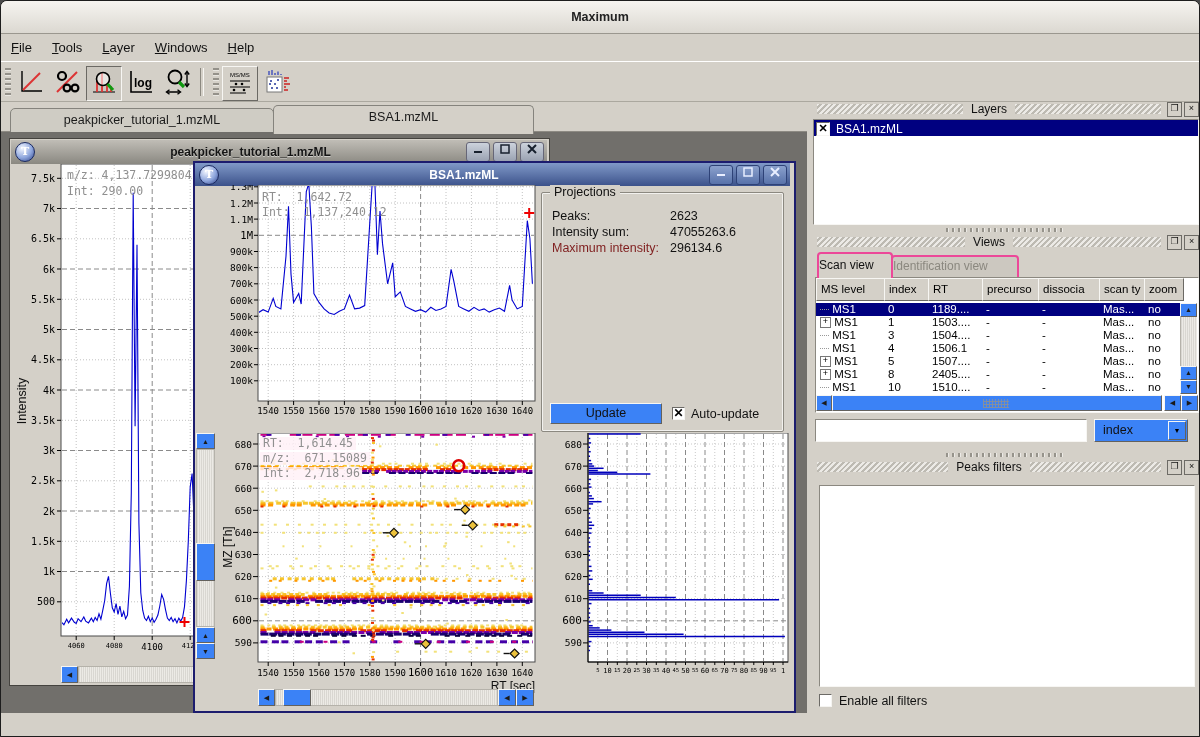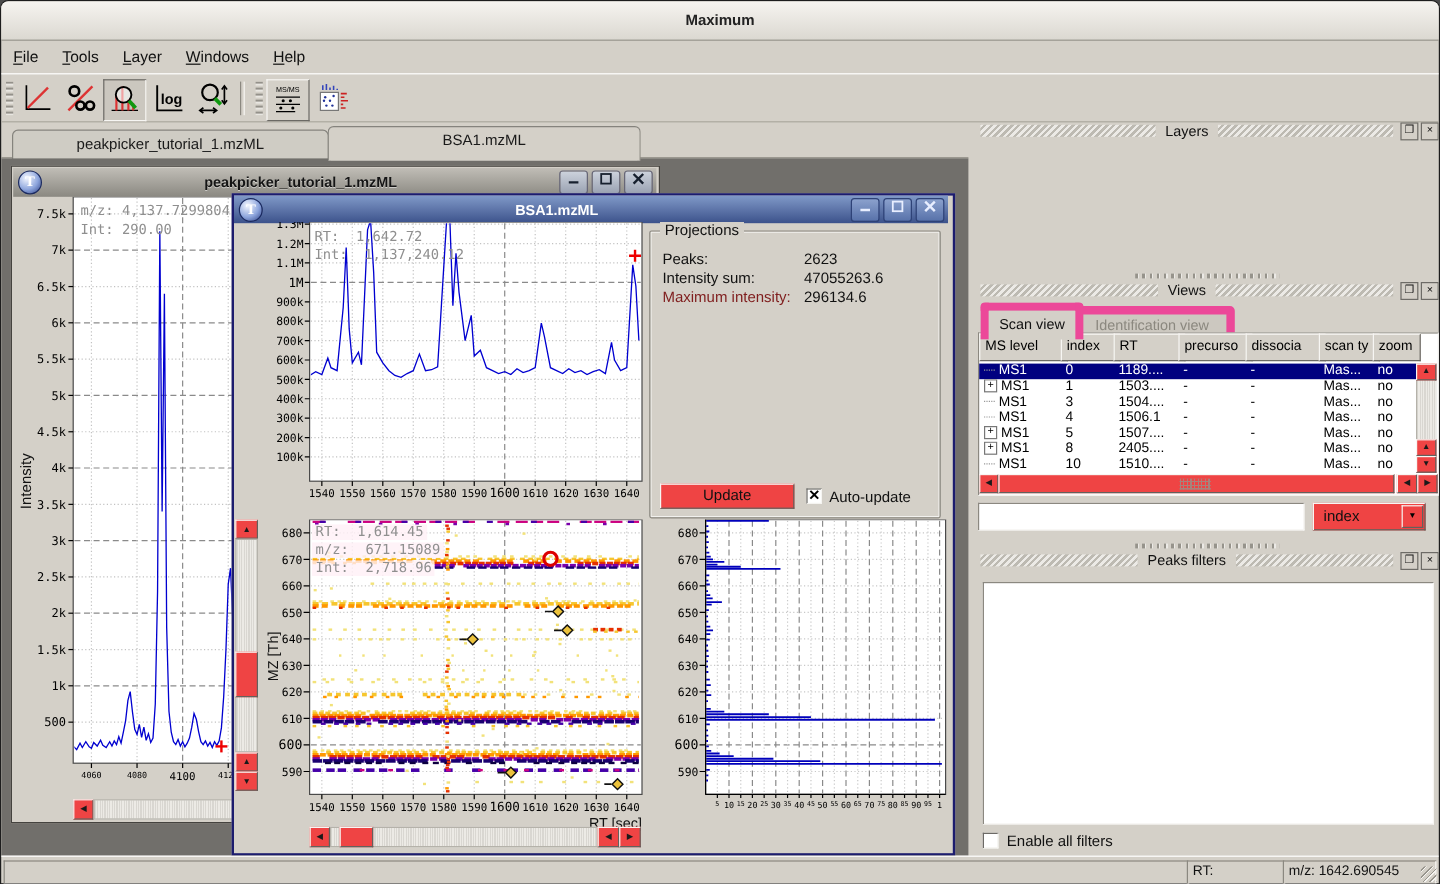--- a/index.html
+++ b/index.html
@@ -1,19 +1,19 @@
 <!DOCTYPE html>
 <html><head>
 <meta charset="utf-8">
 <style>
   html,body{margin:0;padding:0;background:#4a4a4a;font-family:"Liberation Sans",sans-serif}
   #app{position:relative;width:1200px;height:737px;background:#d4d0c8;border:1px solid #1d1d1d;
        border-radius:7px 7px 0 0;overflow:hidden;box-sizing:border-box}
   .abs{position:absolute;box-sizing:border-box}
-  .raised{border-top:1px solid #f7f6f3;border-left:1px solid #f7f6f3;border-right:1px solid #63615d;border-bottom:1px solid #63615d;background:#ef4444}
+  .raised{border-top:1px solid #f7f6f3;border-left:1px solid #f7f6f3;border-right:1px solid #63615d;border-bottom:1px solid #63615d;background:#3b82f6}
   .sunken{border-top:1px solid #8b8880;border-left:1px solid #8b8880;border-right:1px solid #f7f6f3;border-bottom:1px solid #f7f6f3;background:#fff}
   .navy-sel{background:#000080;color:#fff}
   #titlebar{left:0;top:0;width:1198px;height:33px;background:linear-gradient(180deg,#f6f4f0,#dbd8d1);
     border-bottom:1px solid #9a978f;text-align:center;line-height:33px;font-size:12.5px;font-weight:bold;color:#222}
   #menubar{left:0;top:34px;width:1198px;height:26px;font-size:13px;color:#111}
   .menu-item{display:inline-block;padding:5px 10px 4px 10px;cursor:default}
   .menu-item u{text-decoration:underline}
   #toolbar{left:0;top:60px;width:1198px;height:41px;border-top:1px solid #fff;border-bottom:1px solid #aba89f}
   .tb-handle{display:inline-block;width:6px;height:28px;margin:6px 2px 0 4px;vertical-align:top;
     background:repeating-linear-gradient(180deg,#94918a 0 2px,#e8e6e1 2px 3px,transparent 3px 5px);background-size:3px 5px}
@@ -52,22 +52,22 @@
   .group-legend{position:absolute;top:-8px;left:8px;background:#d4d0c8;padding:0 4px;font-size:12.5px;color:#111}
   .cb{width:13px;height:13px;background:#fff;border:1px solid;border-color:#6c6a66 #f5f4f1 #f5f4f1 #6c6a66;
       font-size:12px;font-weight:bold;line-height:11px;text-align:center;color:#000}
   .btn{text-align:center;font-size:12.5px;color:#111;line-height:19px}
   
   .dock-title{position:absolute;height:16px;display:flex;align-items:center;font-size:12px;color:#111}
   .dock-hatch{flex:1;height:10px;margin:0 4px;background:repeating-linear-gradient(135deg,#eceae6 0 2px,#bdbab2 2px 4px)}
   .dock-label{padding:0 4px;white-space:nowrap}
   .dock-btn{width:13px;height:13px;margin-left:2px;border:1px solid #6d6b66;background:#d4d0c8;
             font-size:9px;line-height:11px;text-align:center;color:#111}
-  .vtab{position:absolute;border:7px solid #ec4899;border-radius:4px 4px 0 0;background:#d4d0c8;
-        font-size:12px;text-align:center;color:#111}
+  .vtab{position:absolute;border:2px solid #ec4899;border-radius:4px 4px 0 0;background:#d4d0c8;
+        font-size:12px;text-align:left;color:#111}
   .vtab.on{height:24px;top:0;border-bottom:none;z-index:2;line-height:22px}
   .vtab.off{height:21px;top:3px;background:#ccc8c0;color:#8b887f;line-height:19px}
   
   #views-table{font-size:11.5px;color:#000}
   .th{position:absolute;top:0;height:21px;line-height:20px;padding-left:4px;overflow:hidden;white-space:nowrap;
       border-top:1px solid #f7f6f3;border-left:1px solid #f7f6f3;border-right:1px solid #6b6964;border-bottom:1px solid #6b6964;background:#d4d0c8}
   .tr{position:absolute;left:0;height:13px;line-height:13px;white-space:nowrap}
   .td{position:absolute;top:0;height:13px;overflow:hidden;padding-left:4px}
   .expander{display:inline-block;width:9px;height:9px;border:1px solid #777;background:#fff;
             font-size:9px;line-height:7px;text-align:center;vertical-align:middle;color:#000}
@@ -1771,20 +1771,23 @@
     </div>
   </div>
 
   <div class="dock-title" style="left:812px;top:100px;width:386px">
     <div class="dock-hatch"></div>
     <div class="dock-label">Layers</div>
     <div class="dock-hatch"></div>
     <div class="dock-btn">❐</div>
     <div class="dock-btn">×</div>
   </div>
+  <div id="layers-list" class="abs sunken" style="left:812px;top:118px;width:386px;height:106px">
+      <div style="position: relative; height: 16px; line-height: 16px; font-size: 12px; padding-left: 2px; background: rgb(0, 0, 128); color: rgb(255, 255, 255);"><span class="cb" style="display: inline-block; width: 12px; height: 12px; vertical-align: middle; line-height: 10px; font-size: 11px;">✕</span><span style="margin-left: 6px; vertical-align: middle;">BSA1.mzML</span></div>
+    </div>
   <div class="splitter-grip" style="left:945px;top:227px"></div>
 
   <div class="dock-title" style="left:812px;top:233px;width:386px">
     <div class="dock-hatch"></div>
     <div class="dock-label">Views</div>
     <div class="dock-hatch"></div>
     <div class="dock-btn">❐</div>
     <div class="dock-btn">×</div>
   </div>
   <div class="abs" style="left:814px;top:251px;width:384px;height:25px">
@@ -1886,19 +1889,13 @@
     <div class="dock-hatch"></div>
     <div class="dock-label">Peaks filters</div>
     <div class="dock-hatch"></div>
     <div class="dock-btn">❐</div>
     <div class="dock-btn">×</div>
   </div>
   <div class="abs sunken" style="left:818px;top:484px;width:376px;height:202px"></div>
   <div class="abs cb" style="left:818px;top:693px" id="enable-filters-cb"></div>
   <div class="abs" style="left:838px;top:693px;font-size:12.5px;color:#111">Enable all filters</div>
 
-  <div id="statusbar" class="abs">
-    <div class="status-panel" style="left:2px;width:982px"></div>
-    <div class="status-panel" style="left:988px;width:76px">RT:</div>
-    <div class="status-panel" style="left:1068px;width:122px">m/z: 1642.690545</div>
-    <div class="grip" style="left:1183px;top:8px"></div>
-  </div>
 </div>
 
 </body></html>

